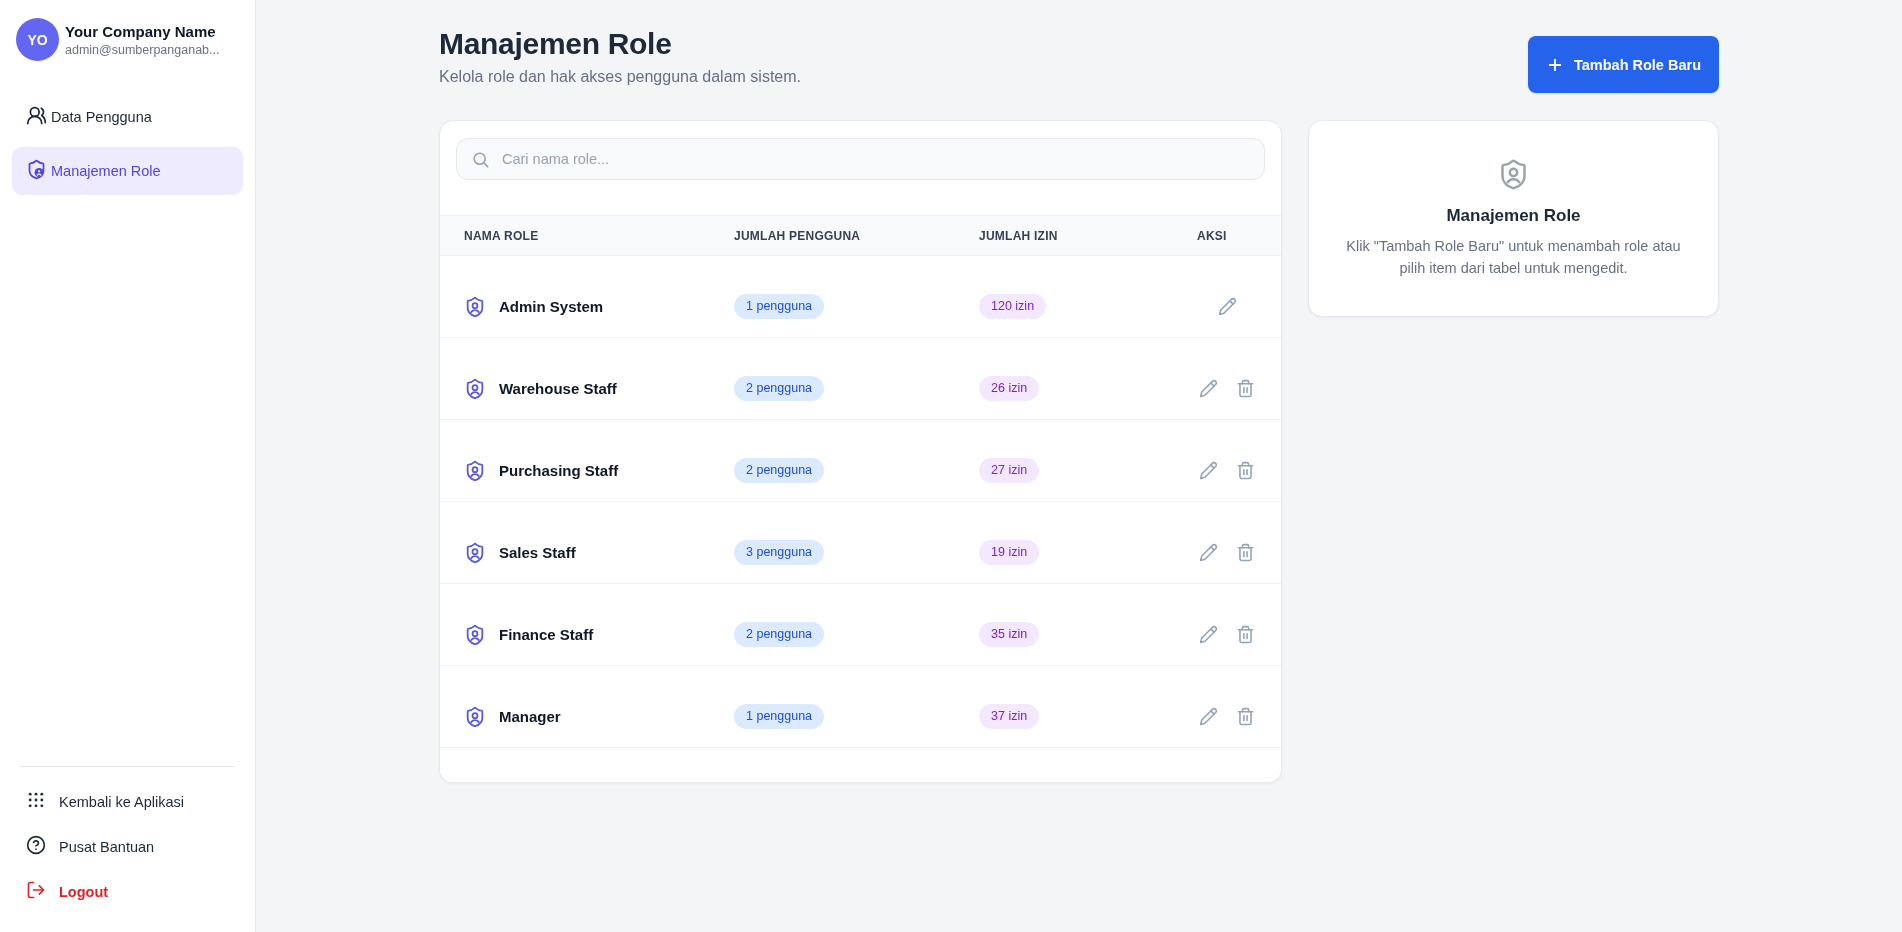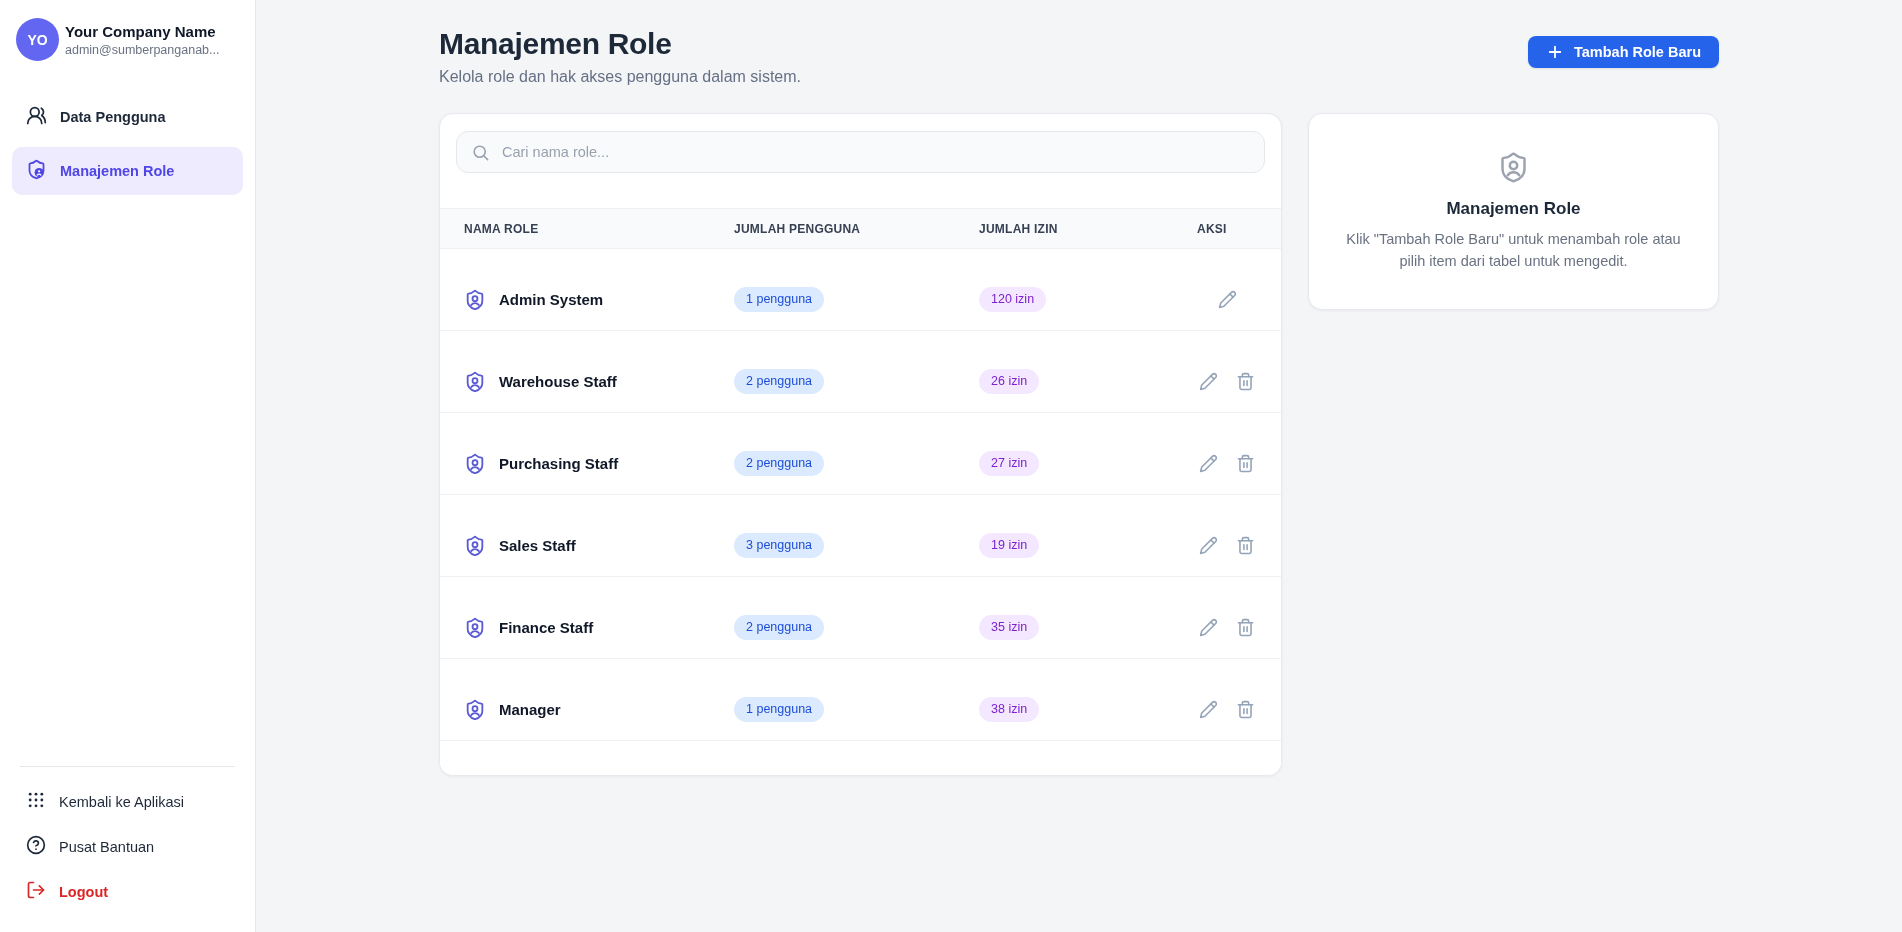--- a/index.html
+++ b/index.html
@@ -22,44 +22,44 @@
   .avatar {
     width:43px; height:43px; border-radius:50%;
     background:#6366f1; color:#fff; font-weight:700; font-size:14px;
     display:flex; align-items:center; justify-content:center; flex:0 0 auto;
   }
   .profile-text { min-width:0; }
   .company-name { font-size:15px; font-weight:700; color:#101828; white-space:nowrap; }
   .company-email { font-size:12.5px; color:#6a7282; margin-top:3px; white-space:nowrap; overflow:hidden; }
   .nav { margin-top:30px; display:flex; flex-direction:column; gap:6px; }
   .nav-item {
-    display:flex; align-items:center; gap:13px;
+    display:flex; align-items:center; gap:4px;
     padding:12px 14px; border-radius:10px;
-    font-size:14.5px; font-weight:700; color:#1e2939; cursor:pointer;text-align:center;
+    font-size:14.5px; font-weight:400; color:#1e2939; cursor:pointer;text-align:center;
   }
   .nav-item svg { width:21px; height:21px; flex:0 0 auto; }
   .nav-item.active { background:#edebfd; color:#4f46e5; }
   .sidebar-footer { margin-top:auto; }
   .sidebar-divider { height:1px; background:#e5e7eb; margin:0 8px 12px; }
   .foot-item {
     display:flex; align-items:center; gap:13px;
     padding:11px 14px; border-radius:10px;
     font-size:14.5px; font-weight:500; color:#1e2939; cursor:pointer;
   }
   .foot-item svg { width:20px; height:20px; flex:0 0 auto; }
   .foot-item.danger { color:#dc2626; font-weight:600; }
 
   
   .main { flex:1; height:100%; overflow:hidden; padding-top:27px; }
   .content { width:1280px; margin:0 auto; }
   .page-header { display:flex; justify-content:space-between; align-items:flex-start; margin-bottom:27px; }
   .page-title { margin:0; font-size:30px; font-weight:700; color:#1d2939; letter-spacing:-0.3px; }
   .page-subtitle { margin:7px 0 0; font-size:16px; color:#667085; }
   .add-btn {
-    margin-top:9px; height:32px; padding:0 18px;
+    margin-top:9px; height:57px; padding:0 18px;
     background:#2563eb; color:#fff; border:none; border-radius:8px;
     font-family:inherit; font-size:14.5px; font-weight:600;
     display:flex; align-items:center; gap:10px; cursor:pointer;
     box-shadow:0 1px 2px rgba(16,24,40,.1);
   }
   .add-btn svg { width:18px; height:18px; }
 
   .columns { display:flex; gap:26px; align-items:flex-start; }
   .card {
     background:#fff; border:1px solid #e7e9ee; border-radius:14px;
@@ -408,21 +408,21 @@
                   <span class="row-icon">
                     <svg viewBox="0 0 24 24" fill="none" stroke="currentColor" stroke-width="2" stroke-linecap="round" stroke-linejoin="round">
                       <path d="M20 13c0 5-3.5 7.5-7.66 8.95a1 1 0 0 1-.67-.01C7.5 20.5 4 18 4 13V6a1 1 0 0 1 1-1c2 0 4.5-1.2 6.24-2.72a1 1 0 0 1 1.52 0C14.51 3.81 17 5 19 5a1 1 0 0 1 1 1z"></path>
                       <path d="M7.8 17.6a5.2 5.2 0 0 1 8.4 0"></path>
                       <circle cx="12" cy="10.5" r="2.7"></circle>
                     </svg>
                   </span>
                   <span class="role-name">Manager</span>
                 </div>
                 <div><span class="badge badge-users cell-badge">1 pengguna</span></div>
-                <div><span class="badge badge-perms cell-badge">38 izin</span></div>
+                <div><span class="badge badge-perms cell-badge">37 izin</span></div>
                 <div class="actions">
                   <button class="icon-btn">
                     <span style="display:flex">
                       <svg viewBox="0 0 24 24" fill="none" stroke="currentColor" stroke-width="2" stroke-linecap="round" stroke-linejoin="round">
                         <path d="M17 3a2.83 2.83 0 1 1 4 4L7.5 20.5 2 22l1.5-5.5Z"></path>
                         <path d="m15 5 4 4"></path>
                       </svg>
                     </span>
                   </button>
                   <button class="icon-btn">

